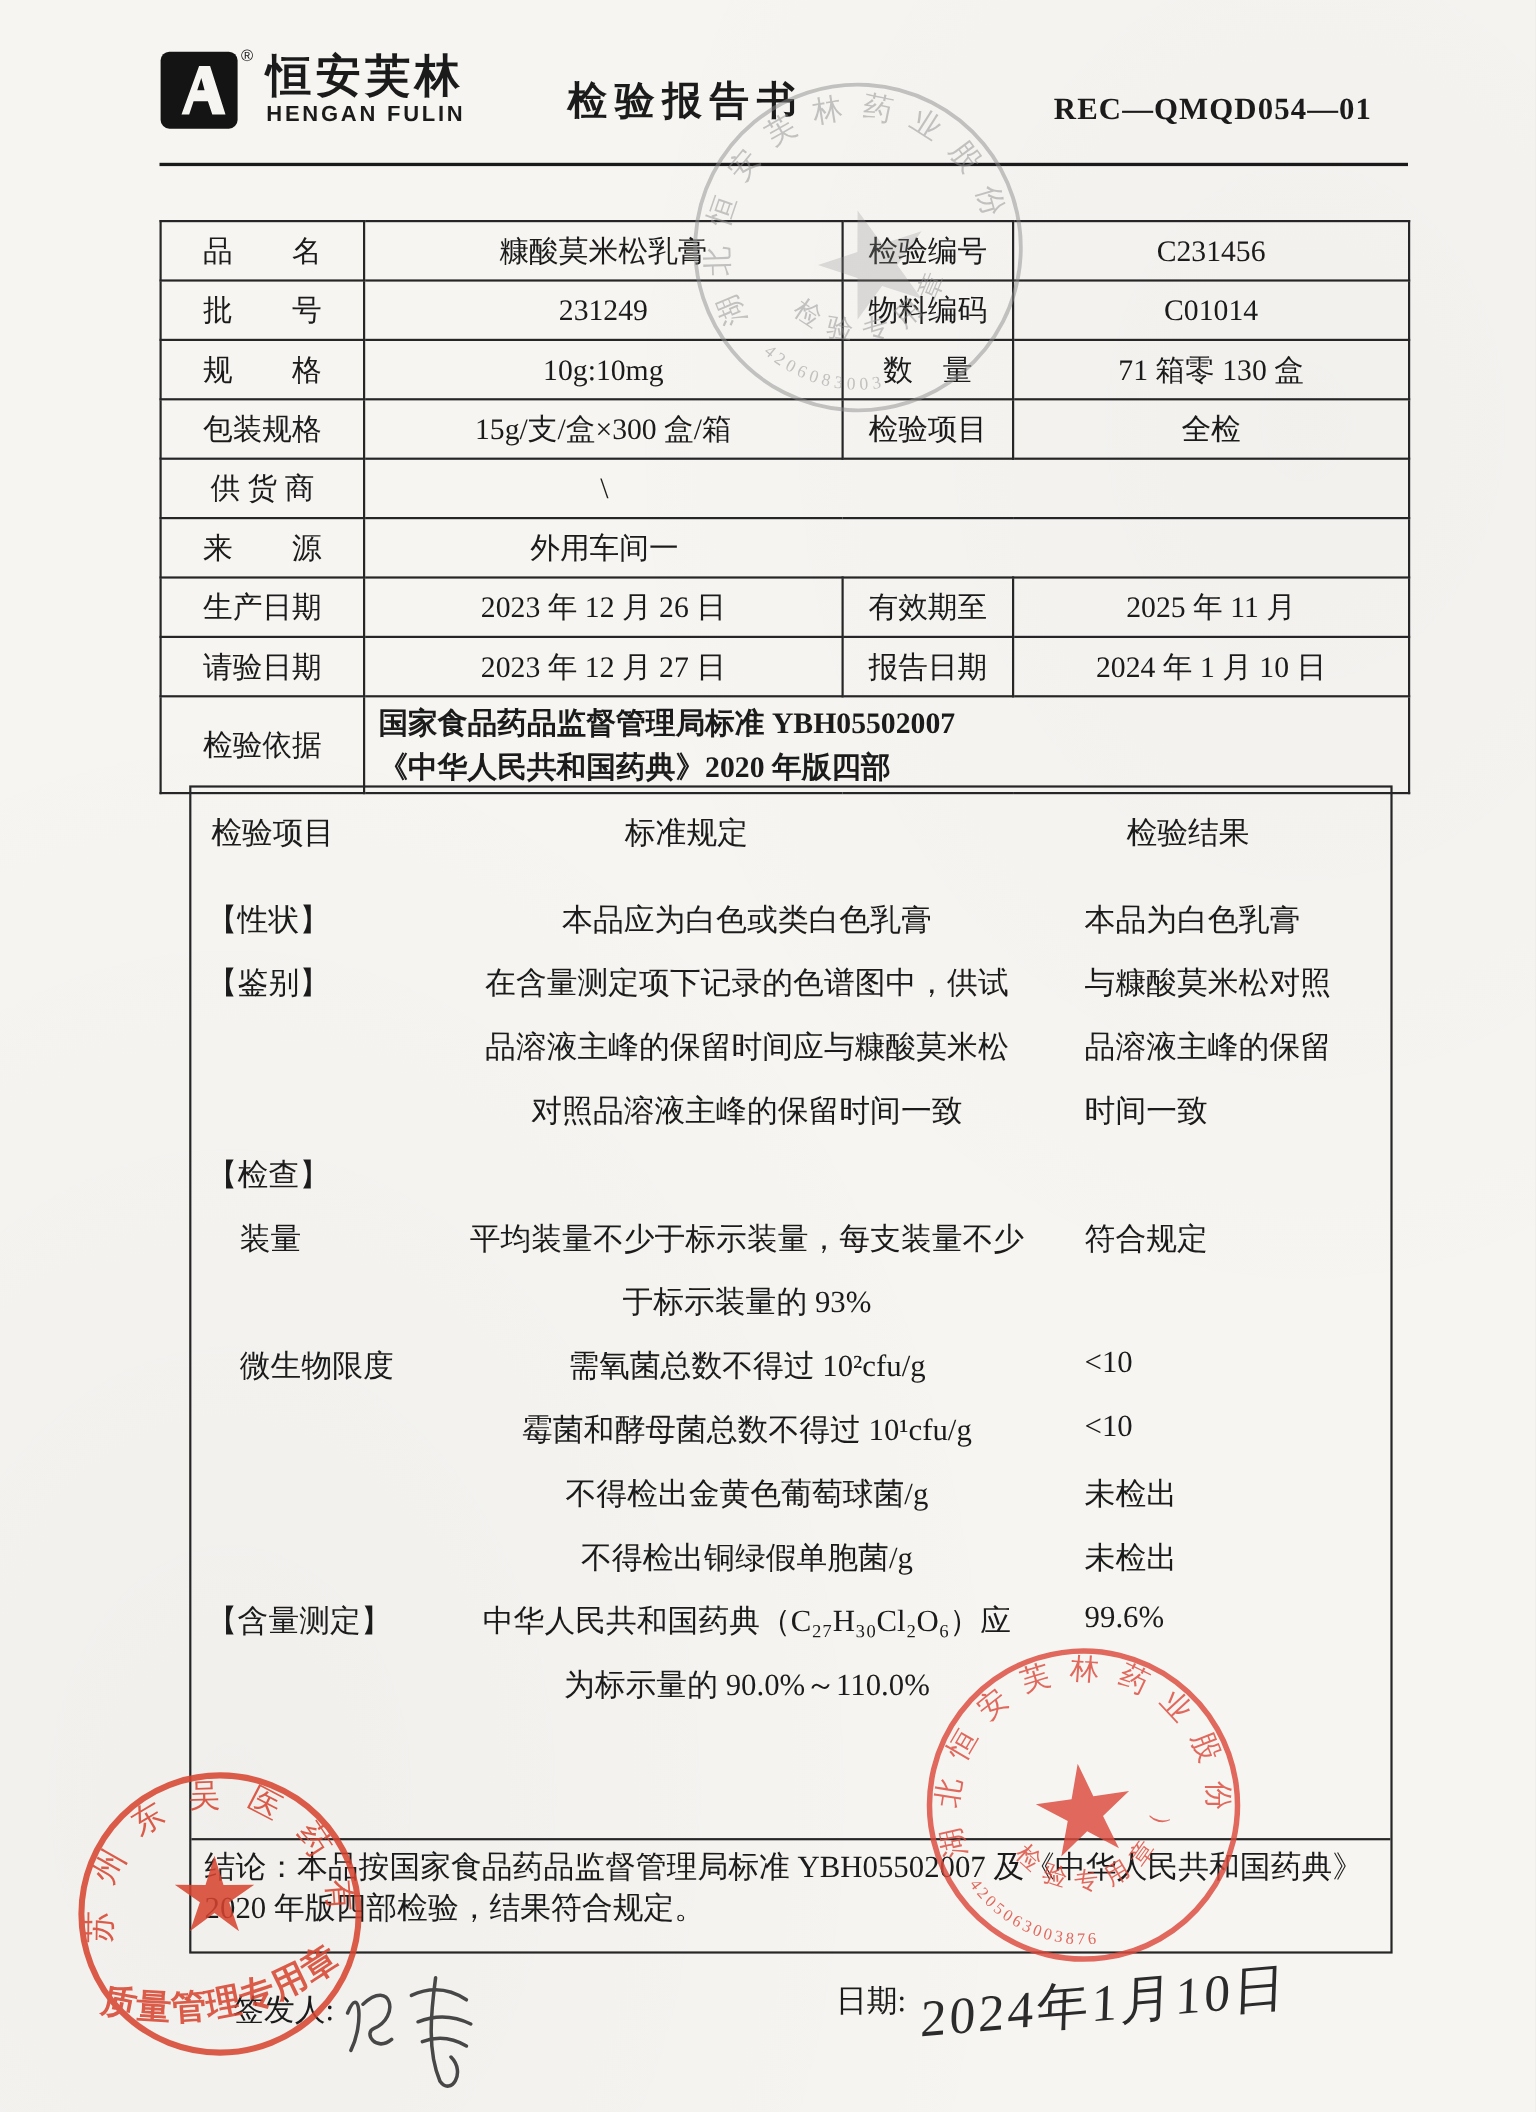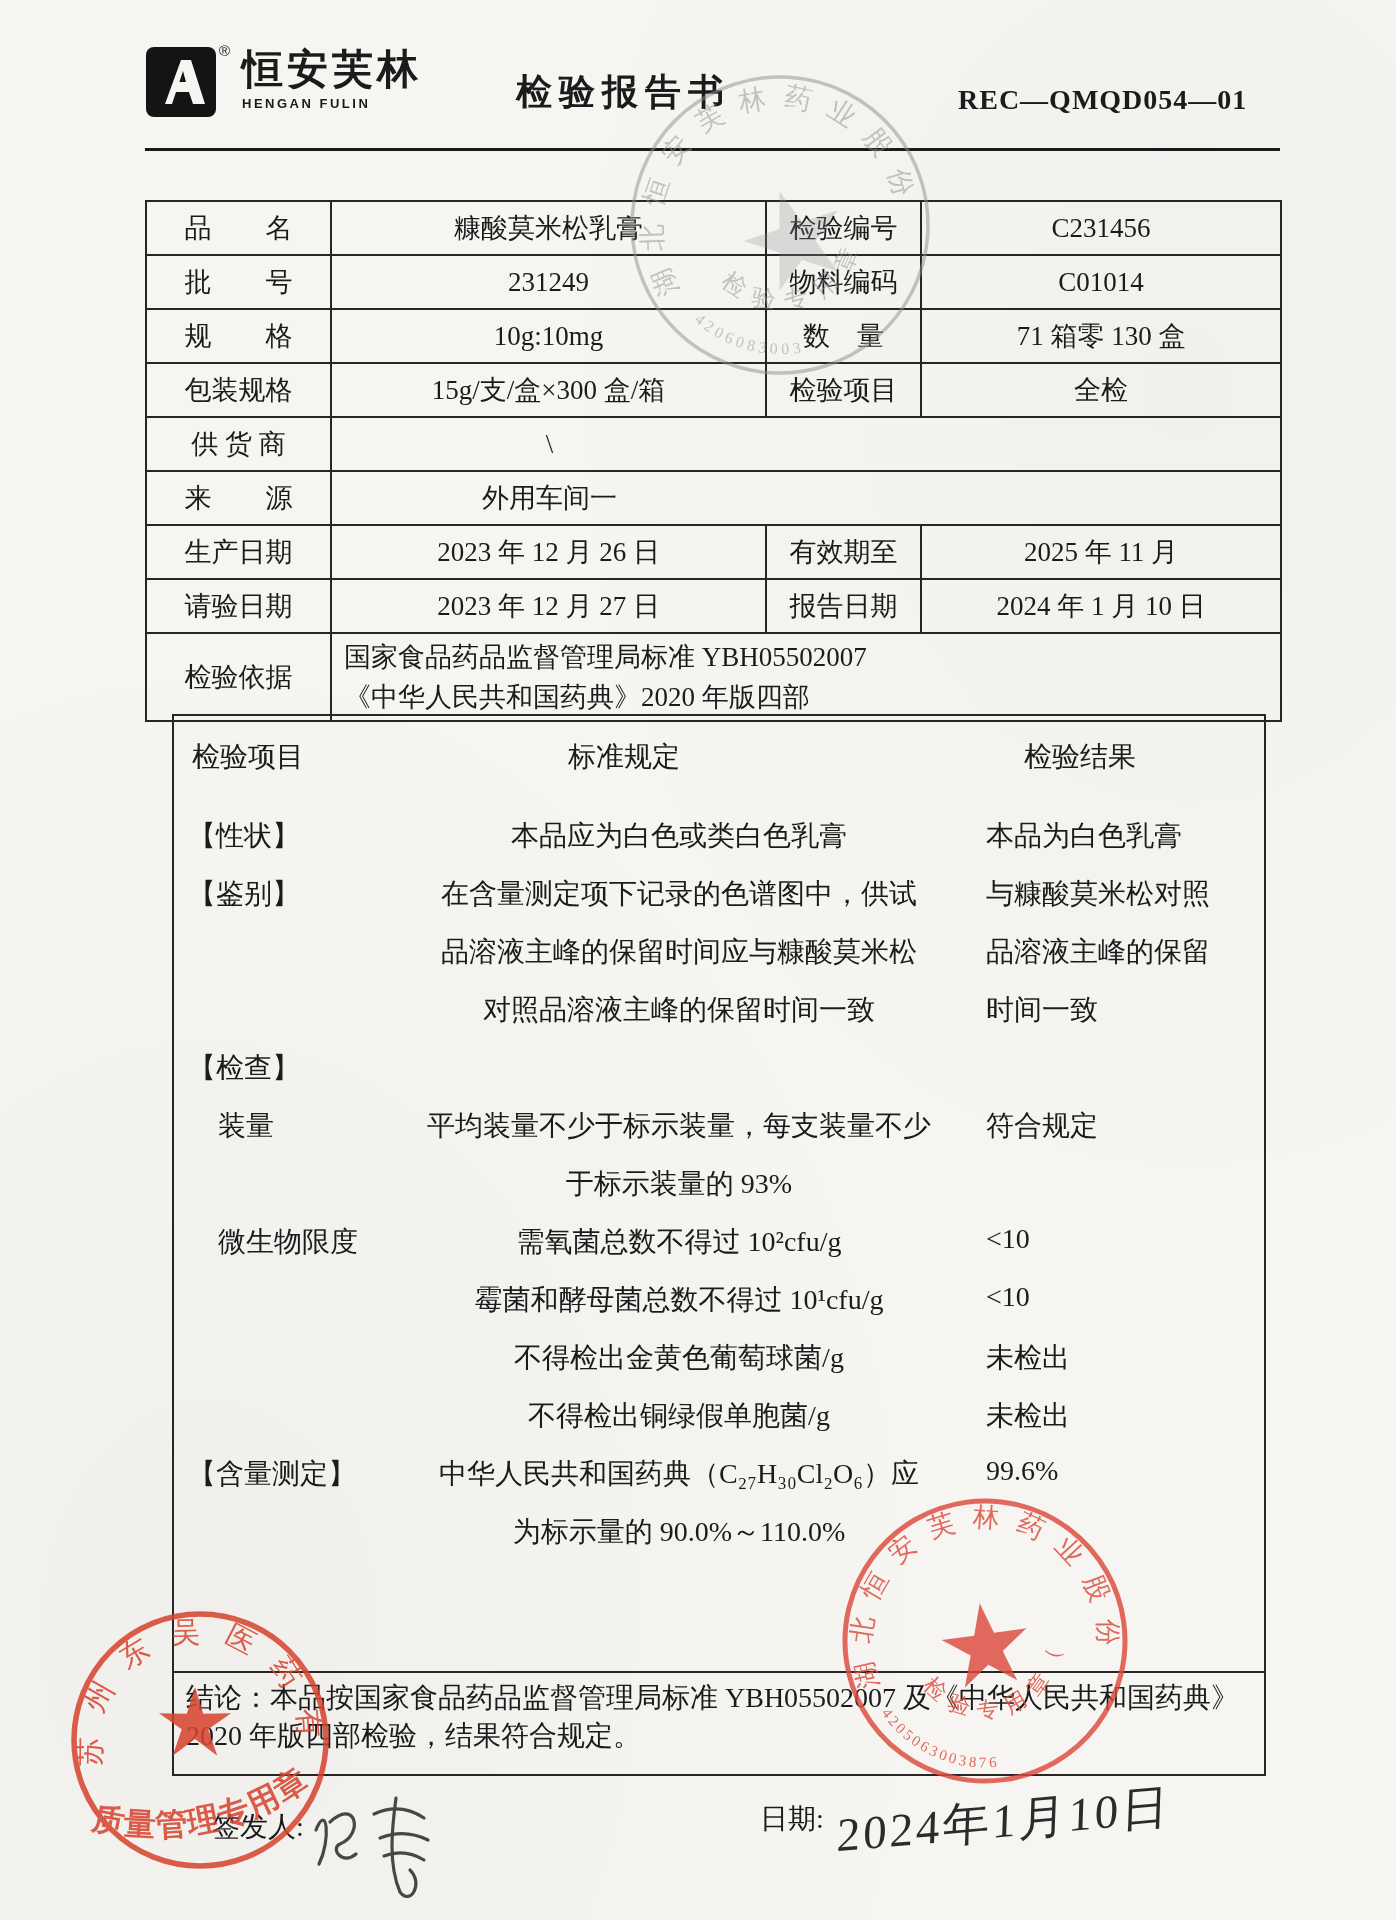--- a/index.html
+++ b/index.html
@@ -11,30 +11,30 @@
       #f6f5f2;
     font-family:"Liberation Serif","DejaVu Serif",serif;
     color:#1b1b1b;overflow:hidden;
   }
   
   .logo{position:absolute;left:145px;top:46px;display:flex;align-items:flex-start;}
   .logo-mark{width:72px;height:72px;}
   .reg{font-family:"Liberation Sans","DejaVu Sans",sans-serif;font-size:15px;margin:-4px 0 0 2px;}
   .logo-text{margin-left:12px;font-family:"Liberation Sans","DejaVu Sans",sans-serif;}
   .logo-cn{font-size:41px;font-weight:bold;letter-spacing:4px;line-height:46px;}
-  .logo-en{font-size:13px;font-weight:bold;letter-spacing:2.5px;line-height:24px;}
+  .logo-en{font-size:20px;font-weight:bold;letter-spacing:2.5px;line-height:24px;}
   .doc-title{position:absolute;left:516px;top:68px;font-size:36px;font-weight:bold;letter-spacing:7px;
     font-family:Liberation Mono, monospace;}
   .doc-code{position:absolute;left:958px;top:84px;font-size:28px;font-weight:bold;letter-spacing:1px;}
   .header-rule{position:absolute;left:145px;top:148px;width:1135px;height:3px;background:#1a1a1a;}
   
   .info-table{position:absolute;left:145px;top:200px;width:1135px;border-collapse:collapse;table-layout:fixed;font-size:27px;}
   .info-table td{border:2.5px solid #262626;height:52px;text-align:center;padding:0;overflow:hidden;}
   .info-table tr.tall td{height:86px;}
-  .info-table td.leftval{text-align:left;padding-left:12px;line-height:40px;}
+  .info-table td.leftval{text-align:left;padding-left:12px;line-height:40px;font-weight:bold;}
   .multiline{white-space:pre-line;}
   .w435{width:435px;text-align:center;}
   
   .results-box{position:absolute;left:172px;top:714px;width:1090px;height:1058px;border:2.5px solid #262626;font-size:28px;}
   .rhead{position:absolute;top:22px;left:0;width:100%;height:40px;}
   .rhead .h-item{position:absolute;left:18px;}
   .rhead .h-std{position:absolute;left:330px;width:240px;text-align:center;}
   .rhead .h-res{position:absolute;left:806px;width:200px;text-align:center;}
   .rline{position:absolute;left:0;width:100%;height:40px;text-align:center;}
   .c-item{position:absolute;left:14px;white-space:nowrap;}

